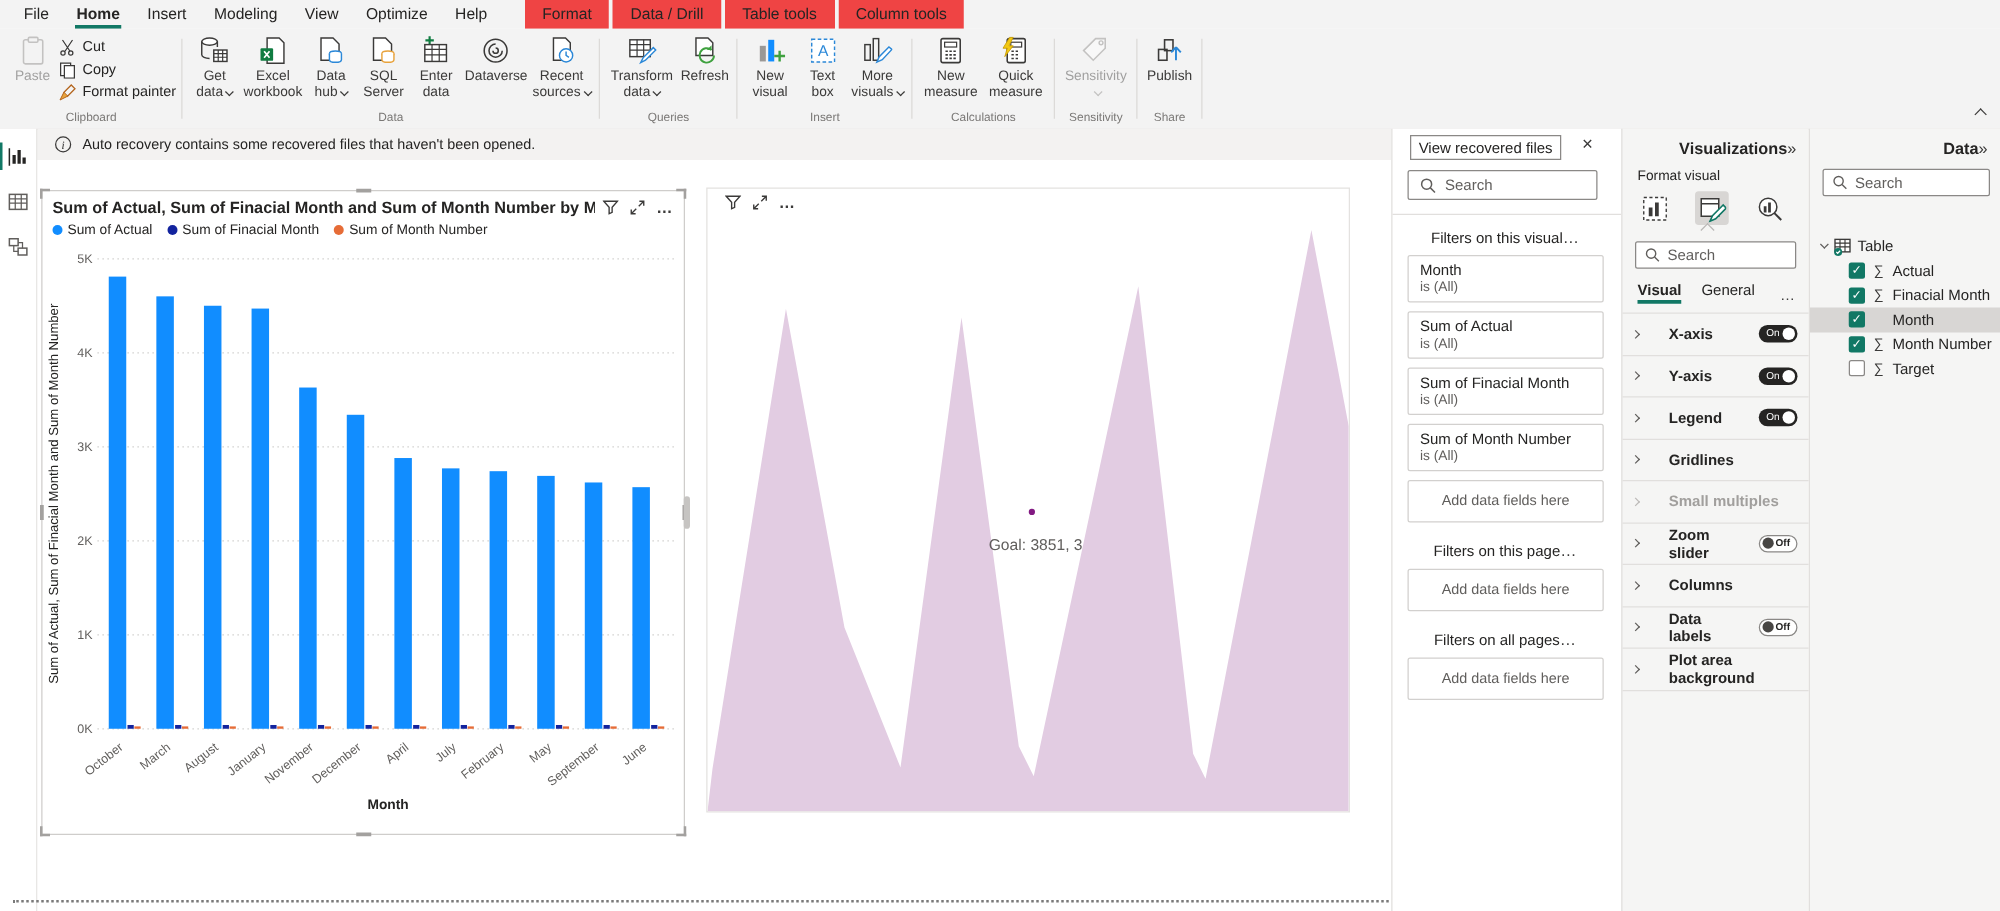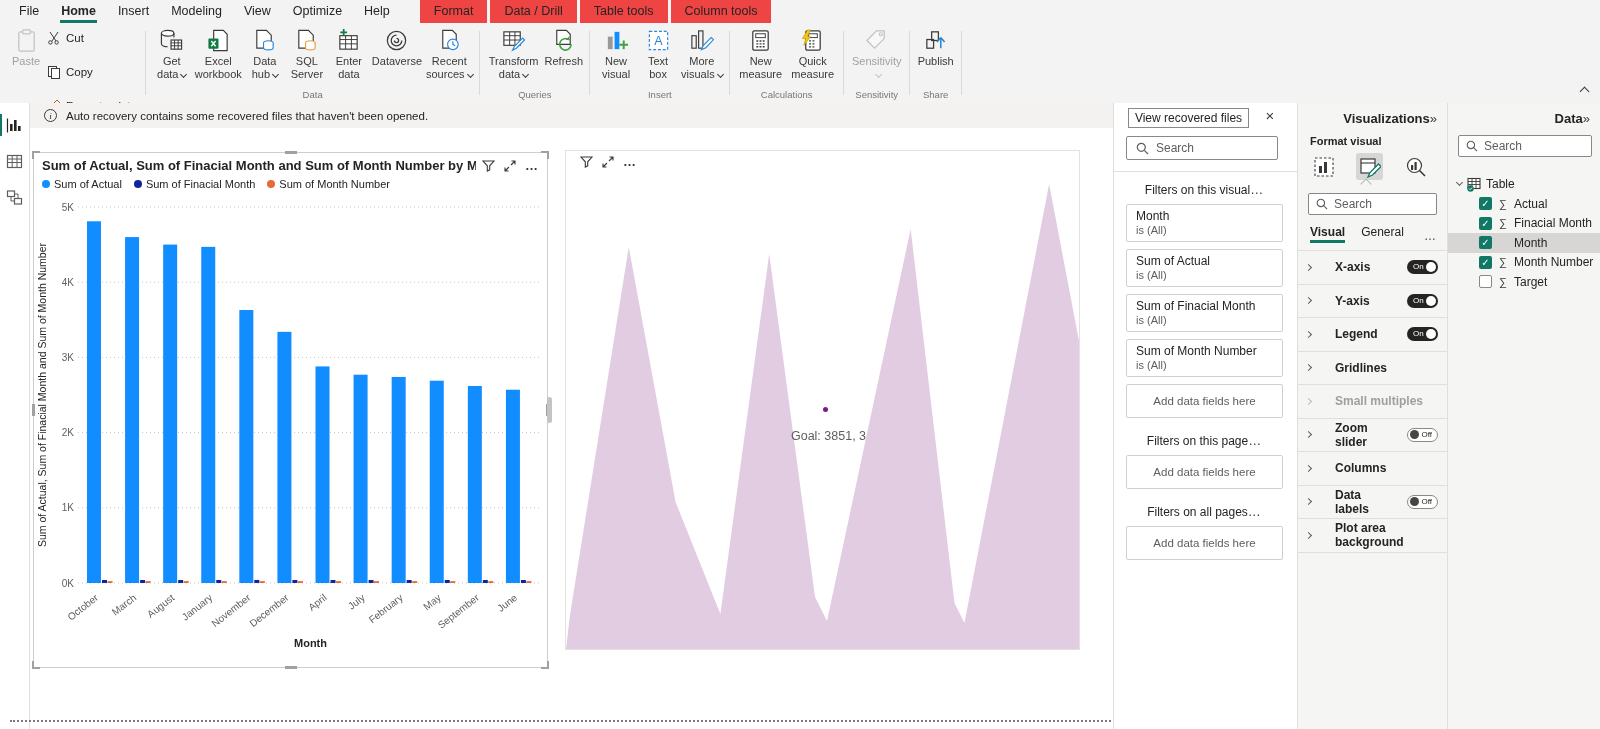--- a/index.html
+++ b/index.html
@@ -19,21 +19,21 @@
   .ribbon{position:absolute;left:0;top:23px;width:1600px;height:81px;background:#f3f3f3;border-bottom:1px solid #e1dfdd;display:flex}
   .rgroup{display:flex;flex-direction:column;position:relative;padding:0 5px}
   .rgroup::after{content:"";position:absolute;right:0;top:8px;bottom:8px;width:1px;background:#dcdad8}
   .gbody{display:flex;flex:1;align-items:flex-start}
   .glabel{text-align:center;font-size:9.5px;color:#797775;padding:1px 0 3px}
   .rb{display:flex;flex-direction:column;align-items:center;min-width:42px;padding:5px 2px 0;font-size:11px;color:#3b3a39;line-height:1.18;text-align:center}
   .rb svg{width:25px;height:25px;margin-bottom:2px}
   .rb.dis{opacity:.45}
   .car{width:5px;height:5px;border-right:1.2px solid #3b3a39;border-bottom:1.2px solid #3b3a39;transform:rotate(45deg);display:inline-block;margin-left:3px;margin-bottom:1px}
   .pasteb{width:40px}
-  .smallstack{display:flex;flex-direction:column;gap:20px;padding-top:8px;font-size:11.5px}
+  .smallstack{display:flex;flex-direction:column;gap:4px;padding-top:8px;font-size:11.5px}
   .sb{display:flex;align-items:center;gap:5px;white-space:nowrap}
   .sb svg{width:14px;height:14px}
   .collapse-chev{position:absolute;right:12px;bottom:8px;width:7px;height:7px;border-left:1.4px solid #3b3a39;border-top:1.4px solid #3b3a39;transform:rotate(45deg)}
 
   
   .notif{position:absolute;left:30px;top:103px;width:1083px;height:25px;background:#f3f2f1;display:flex;align-items:center;gap:9px;padding-left:14px;font-size:11.5px;color:#252423}
   .info-ic{width:13px;height:13px;border:1px solid #3b3a39;border-radius:50%;font-size:9px;display:flex;align-items:center;justify-content:center;font-family:"Liberation Serif",serif;font-style:italic;flex:none}
 
   
   .sidebar{position:absolute;left:0;top:103px;width:30px;height:626px;background:#fff;border-right:1px solid #e1dfdd}
@@ -85,45 +85,45 @@
   .f-head{display:flex;justify-content:center;align-items:center;margin:10px 0 7px;color:#252423}
   .f-card{background:#fff;border:1px solid #d2d0ce;border-radius:2px;padding:4px 9px 5px;margin-bottom:7px}
   .f-card .n{font-size:12px;color:#252423}
   .f-card .c{font-size:11px;color:#605e5c;margin-top:1px}
   .f-add{background:#fff;border:1px solid #d2d0ce;border-radius:2px;text-align:center;padding:10px 0;color:#605e5c;font-size:11.5px;margin-bottom:8px}
 
   
   #vizpane{position:absolute;left:1297px;top:103px;width:150px;height:626px;background:#f5f5f4;border-left:1px solid #e1dfdd}
   .p-head{display:flex;justify-content:flex-end;align-items:center;padding:8px 10px 0 12px;font-size:13px;font-weight:700}
   .pp{font-size:13px;color:#3b3a39;font-weight:400}
-  .vz-sub{padding:9px 12px 0;font-size:11px;font-weight:700}
+  .vz-sub{padding:9px 12px 0;font-size:11px;font-weight:400}
   .vz-icons{display:flex;gap:19px;padding:6px 0 0 12px;position:relative;height:38px}
   .vzi{width:27px;height:27px;display:flex;align-items:center;justify-content:center;border-radius:3px}
   .vzi.sel{background:#d8d6d4}
   .pointer{position:absolute;left:64px;top:33px;width:8px;height:8px;background:#f5f5f4;border-left:1px solid #b9b7b5;border-top:1px solid #b9b7b5;transform:rotate(45deg)}
   .vz-search{margin:8px 10px 0;height:22px;border:1px solid #8a8886;border-radius:2px;background:#fff;display:flex;align-items:center;gap:6px;padding-left:7px;color:#605e5c;font-size:12px}
   .vz-tabs{display:flex;align-items:flex-end;padding:10px 10px 0 12px;font-size:12px;gap:16px}
   .vz-tab{padding-bottom:4px}
   .vz-tab.sel{font-weight:700;border-bottom:3px solid #117865;padding-bottom:1px}
   .vz-dots{margin-left:auto;color:#3b3a39;letter-spacing:1px}
   .vz-rows{margin-top:7px;border-top:1px solid #e1dfdd}
   .vz-row{height:33.5px;display:flex;align-items:center;padding:0 9px 0 8px;border-bottom:1px solid #e1dfdd;font-size:12px;font-weight:600;color:#252423;gap:24px}
   .chevR{width:5px;height:5px;border-right:1.3px solid #605e5c;border-bottom:1.3px solid #605e5c;transform:rotate(-45deg);flex:none}
   .vz-row.dis{color:#a19f9d}
   .vz-row.dis .chevR{border-color:#bcbab8}
   .tgl{margin-left:auto;flex:none}
   .tgl.on{width:31px;height:14px;background:#252423;border-radius:8px;position:relative;color:#fff;font-size:8px;font-weight:400;line-height:14px;padding-left:6px}
   .tgl.on::after{content:"";position:absolute;right:2px;top:2px;width:10px;height:10px;background:#fff;border-radius:50%}
-  .tgl.off{width:31px;height:14px;border:1px solid #8a8886;background:#fff;border-radius:8px;position:relative;color:#252423;font-size:8px;font-weight:400;line-height:12px;text-align:right;padding-right:5px}
+  .tgl.off{width:31px;height:14px;border:1px solid #8a8886;background:#fff;border-radius:8px;position:relative;color:#252423;font-size:8px;font-weight:700;line-height:12px;text-align:right;padding-right:5px}
   .tgl.off::before{content:"";position:absolute;left:2px;top:1.5px;width:9px;height:9px;background:#484644;border-radius:50%}
 
   
   #datapane{position:absolute;left:1447px;top:103px;width:153px;height:626px;background:#f5f5f4;border-left:1px solid #e1dfdd}
   .dt-search{margin:9px 8px 0 10px;height:22px;border:1px solid #8a8886;border-radius:2px;background:#fff;display:flex;align-items:center;gap:6px;padding-left:7px;color:#605e5c;font-size:12px}
-  .dt-tree{margin-top:17px;font-size:12px}
+  .dt-tree{margin-top:30px;font-size:12px}
   .dt-table{display:flex;align-items:center;gap:4px;padding-left:9px;height:20px}
   .chevD{width:5px;height:5px;border-right:1.3px solid #605e5c;border-bottom:1.3px solid #605e5c;transform:rotate(45deg);flex:none;margin-top:-3px}
   .dt-field{display:flex;align-items:center;gap:5px;padding-left:31px;height:19.5px}
   .dt-field.sel{background:#d8d6d4}
   .cb{width:13px;height:13px;border-radius:2px;flex:none}
   .cb.on{background:#117865;color:#fff;font-size:10px;line-height:13px;text-align:center}
   .cb.off{background:#fff;border:1px solid #8a8886}
   .sig{font-size:11px;color:#3b3a39;width:12px;text-align:center;flex:none}
 </style>
 </head>

